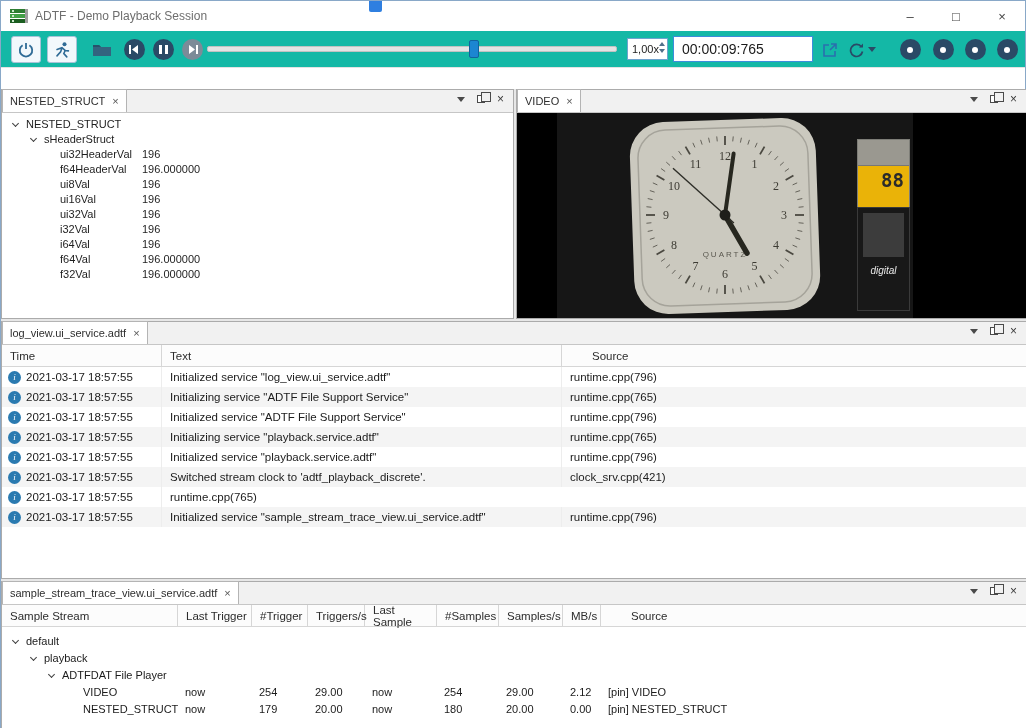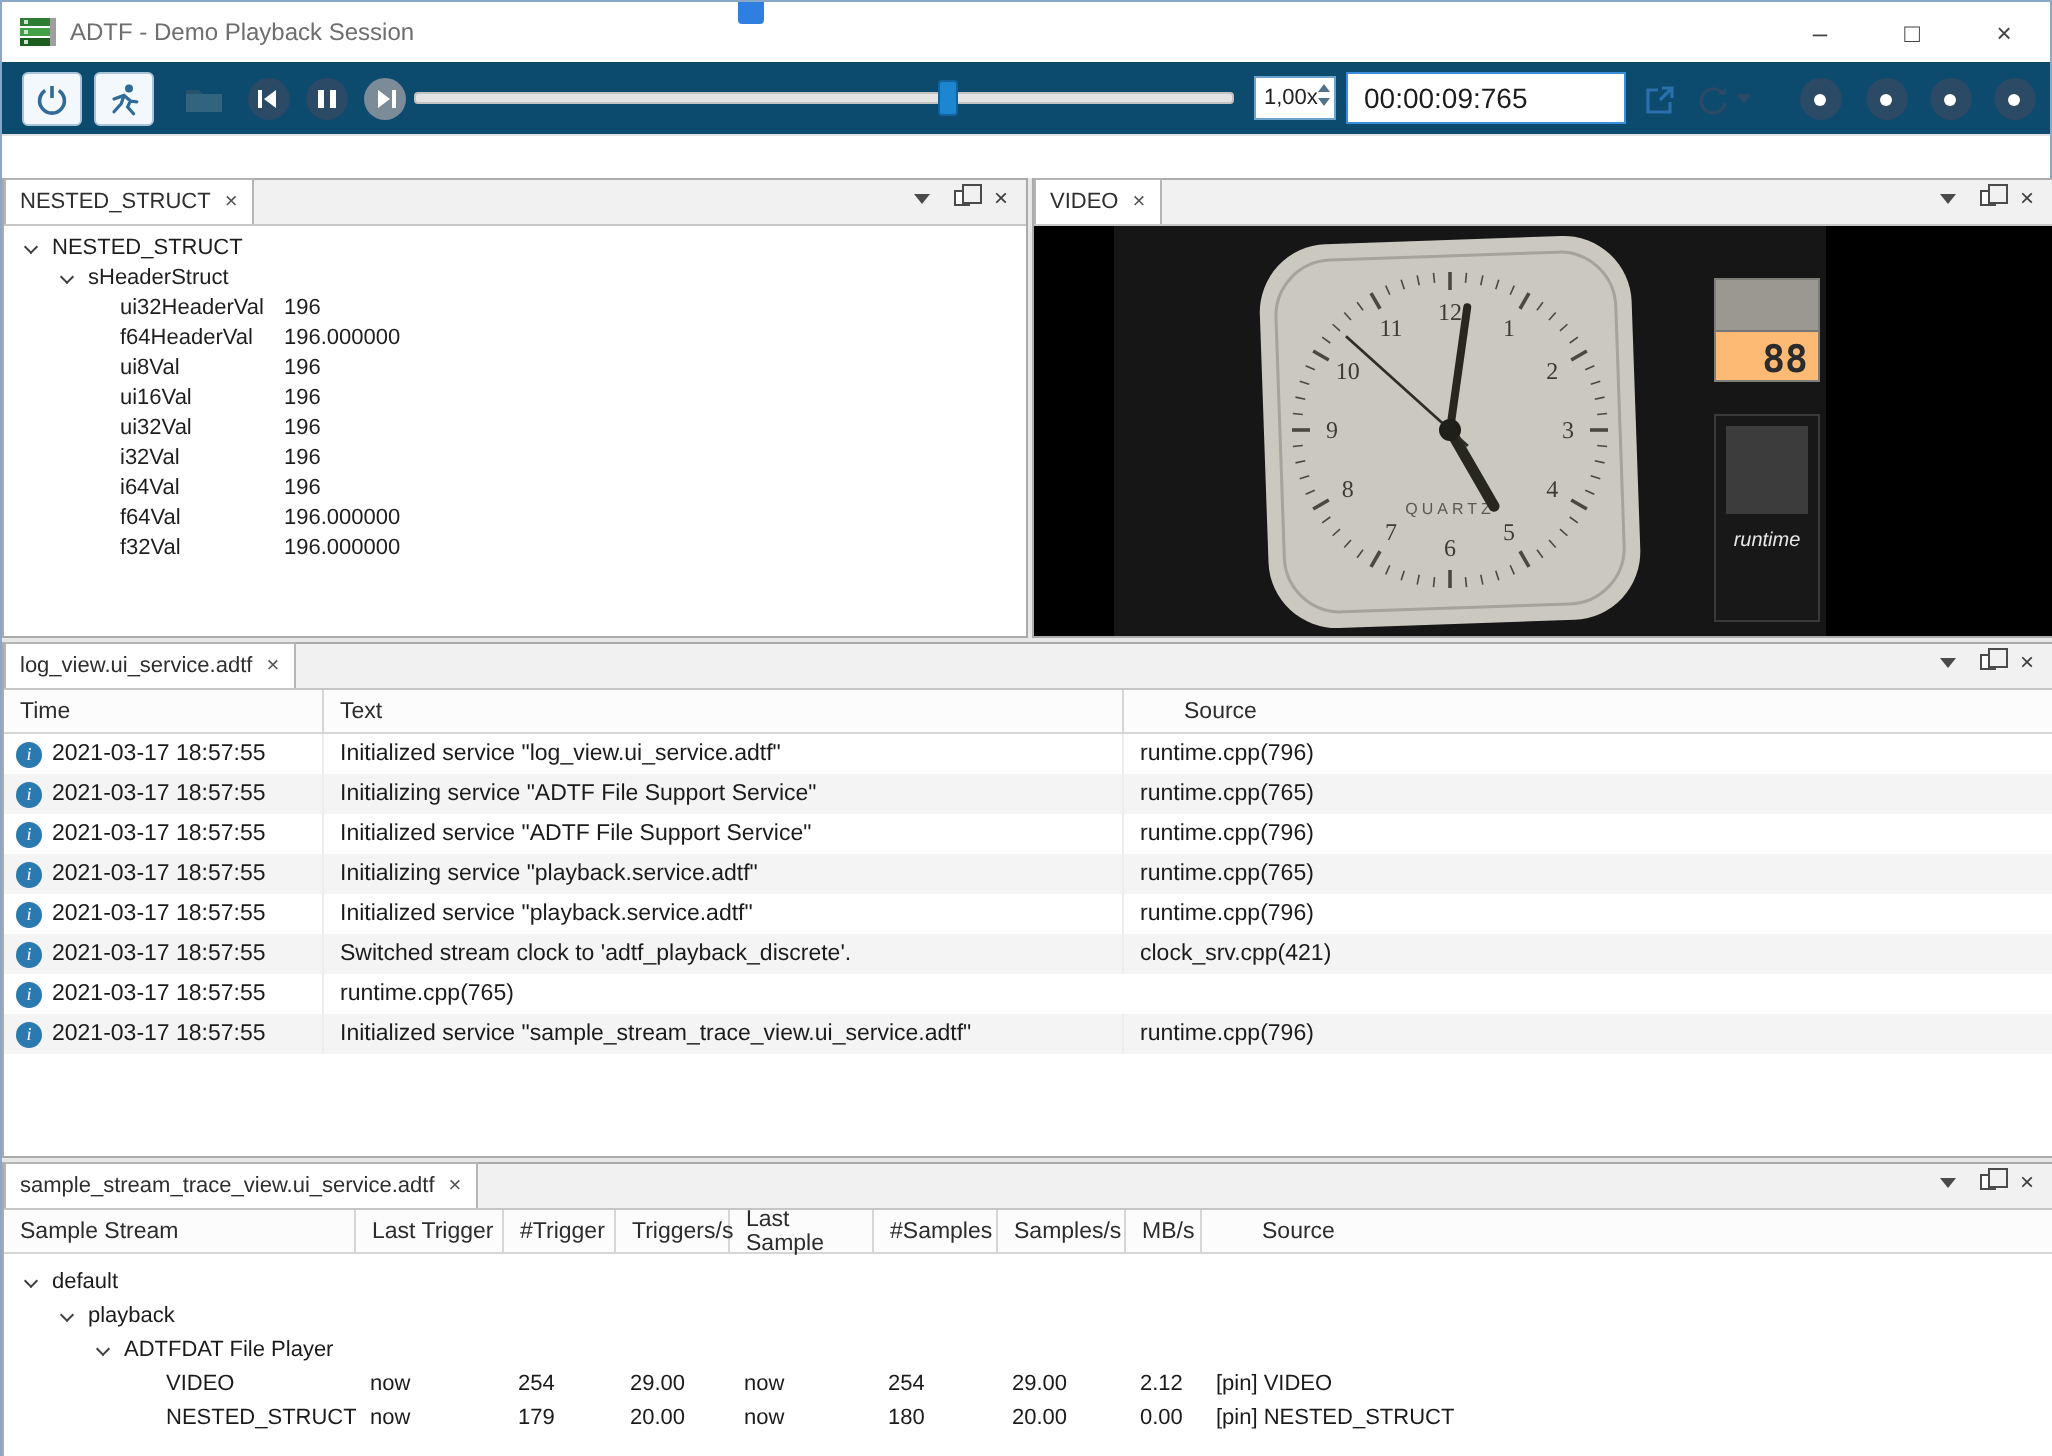--- a/index.html
+++ b/index.html
@@ -15,21 +15,21 @@
     background:#2f7fe0; border-radius:0 0 2px 2px; }
   .win-controls { margin-left:auto; display:flex; height:30px; }
   .win-btn { width:46px; height:30px; display:flex; align-items:center; justify-content:center;
     font-size:13px; color:#444; }
 
   
   .menubar { height:21px; background:#fbfbfb; display:flex; align-items:center; padding-left:2px; }
   .menu-item { padding:0 9px; font-size:12px; color:#4d4d4d; height:21px; display:flex; align-items:center; }
 
   
-  .toolbar { position:relative; height:37px; background:#0c4a6e; border-bottom:1px solid #e3e3e3; }
+  .toolbar { position:relative; height:37px; background:#14b8a6; border-bottom:1px solid #e3e3e3; }
   .tbtn { position:absolute; top:5px; width:30px; height:27px; display:flex; align-items:center;
     justify-content:center; }
   .tbtn.boxed { border:1px solid #a9c3d8; border-radius:3px; background:#f2f8fc; }
   .mcirc { width:21px; height:21px; border-radius:50%; background:#2a4a66; display:flex;
     align-items:center; justify-content:center; }
   .mcirc.dis { background:#7c8b98; }
   .pause-bars { display:flex; gap:3px; }
   .pause-bars i { display:block; width:3px; height:9px; background:#fff; }
   .slider { position:absolute; left:206px; top:13px; width:410px; height:10px; }
   .groove { position:absolute; top:2px; left:0; right:0; height:6px; background:#e4e4e4;
@@ -98,21 +98,21 @@
   .xc { height:17px; display:flex; align-items:center; padding-left:7px; overflow:hidden; white-space:nowrap; }
   .c0{width:176px;} .c1{width:74px;} .c2{width:56px;} .c3{width:57px;} .c4{width:72px;}
   .c5{width:62px;} .c6{width:64px;} .c7{width:38px;} .c8{flex:1;}
   .gh.c0{padding-left:8px;}
   .ind0{padding-left:11px;} .ind1{padding-left:29px;} .ind2{padding-left:47px;} .ind3{padding-left:81px;}
 
   
   .vbody { position:absolute; top:23px; left:0; right:0; bottom:0; background:#000; overflow:hidden; }
   .vframe { position:absolute; left:40px; top:0; width:356px; height:100%; background:#161616; }
   .clock-svg { position:absolute; left:18px; top:2px; }
-  .card-top { position:absolute; right:3px; top:26px; width:53px; height:52px; background:#fdba74;
+  .card-top { position:absolute; right:3px; top:26px; width:53px; height:74px; background:#eab308;
     border:1px solid #7e7e78; }
   .card-top-img { height:26px; background:#9a9890; border-bottom:1px solid #777; }
   .card-digits { font-size:19px; font-weight:bold; color:#2b2b2b; text-align:right; padding:3px 5px 0 0;
     font-family:"DejaVu Sans Mono",monospace; }
   .card-bot { position:absolute; right:3px; top:94px; width:53px; height:104px; background:#181818;
     border:1px solid #3a3a3a; }
   .card-bot-img { margin:5px; height:44px; background:#3c3c3c; }
   .card-caption { color:#e8e8e8; font-size:10px; font-style:italic; text-align:center; margin-top:8px; }
 </style>
 </head>
@@ -395,21 +395,21 @@
             <line x1="150" y1="100" x2="150" y2="56" stroke="#27271f" stroke-width="5.5" stroke-linecap="round" transform="rotate(150 150 100)"></line>
             <line x1="150" y1="112" x2="150" y2="30" stroke="#2e2e28" stroke-width="1.4" transform="rotate(-48 150 100)"></line>
             <circle cx="150" cy="100" r="5.5" fill="#1e1e1a"></circle>
           </svg>
           <div class="card-top">
             <div class="card-top-img"></div>
             <div class="card-digits">88</div>
           </div>
           <div class="card-bot">
             <div class="card-bot-img"></div>
-            <div class="card-caption">runtime</div>
+            <div class="card-caption">digital</div>
           </div>
         </div>
       </div>
     </div>
 
     <div class="panel" id="panel-log">
       <div class="phead">
         <div class="ptab">
           <span>log_view.ui_service.adtf</span>
           <span class="tab-close">×</span>

